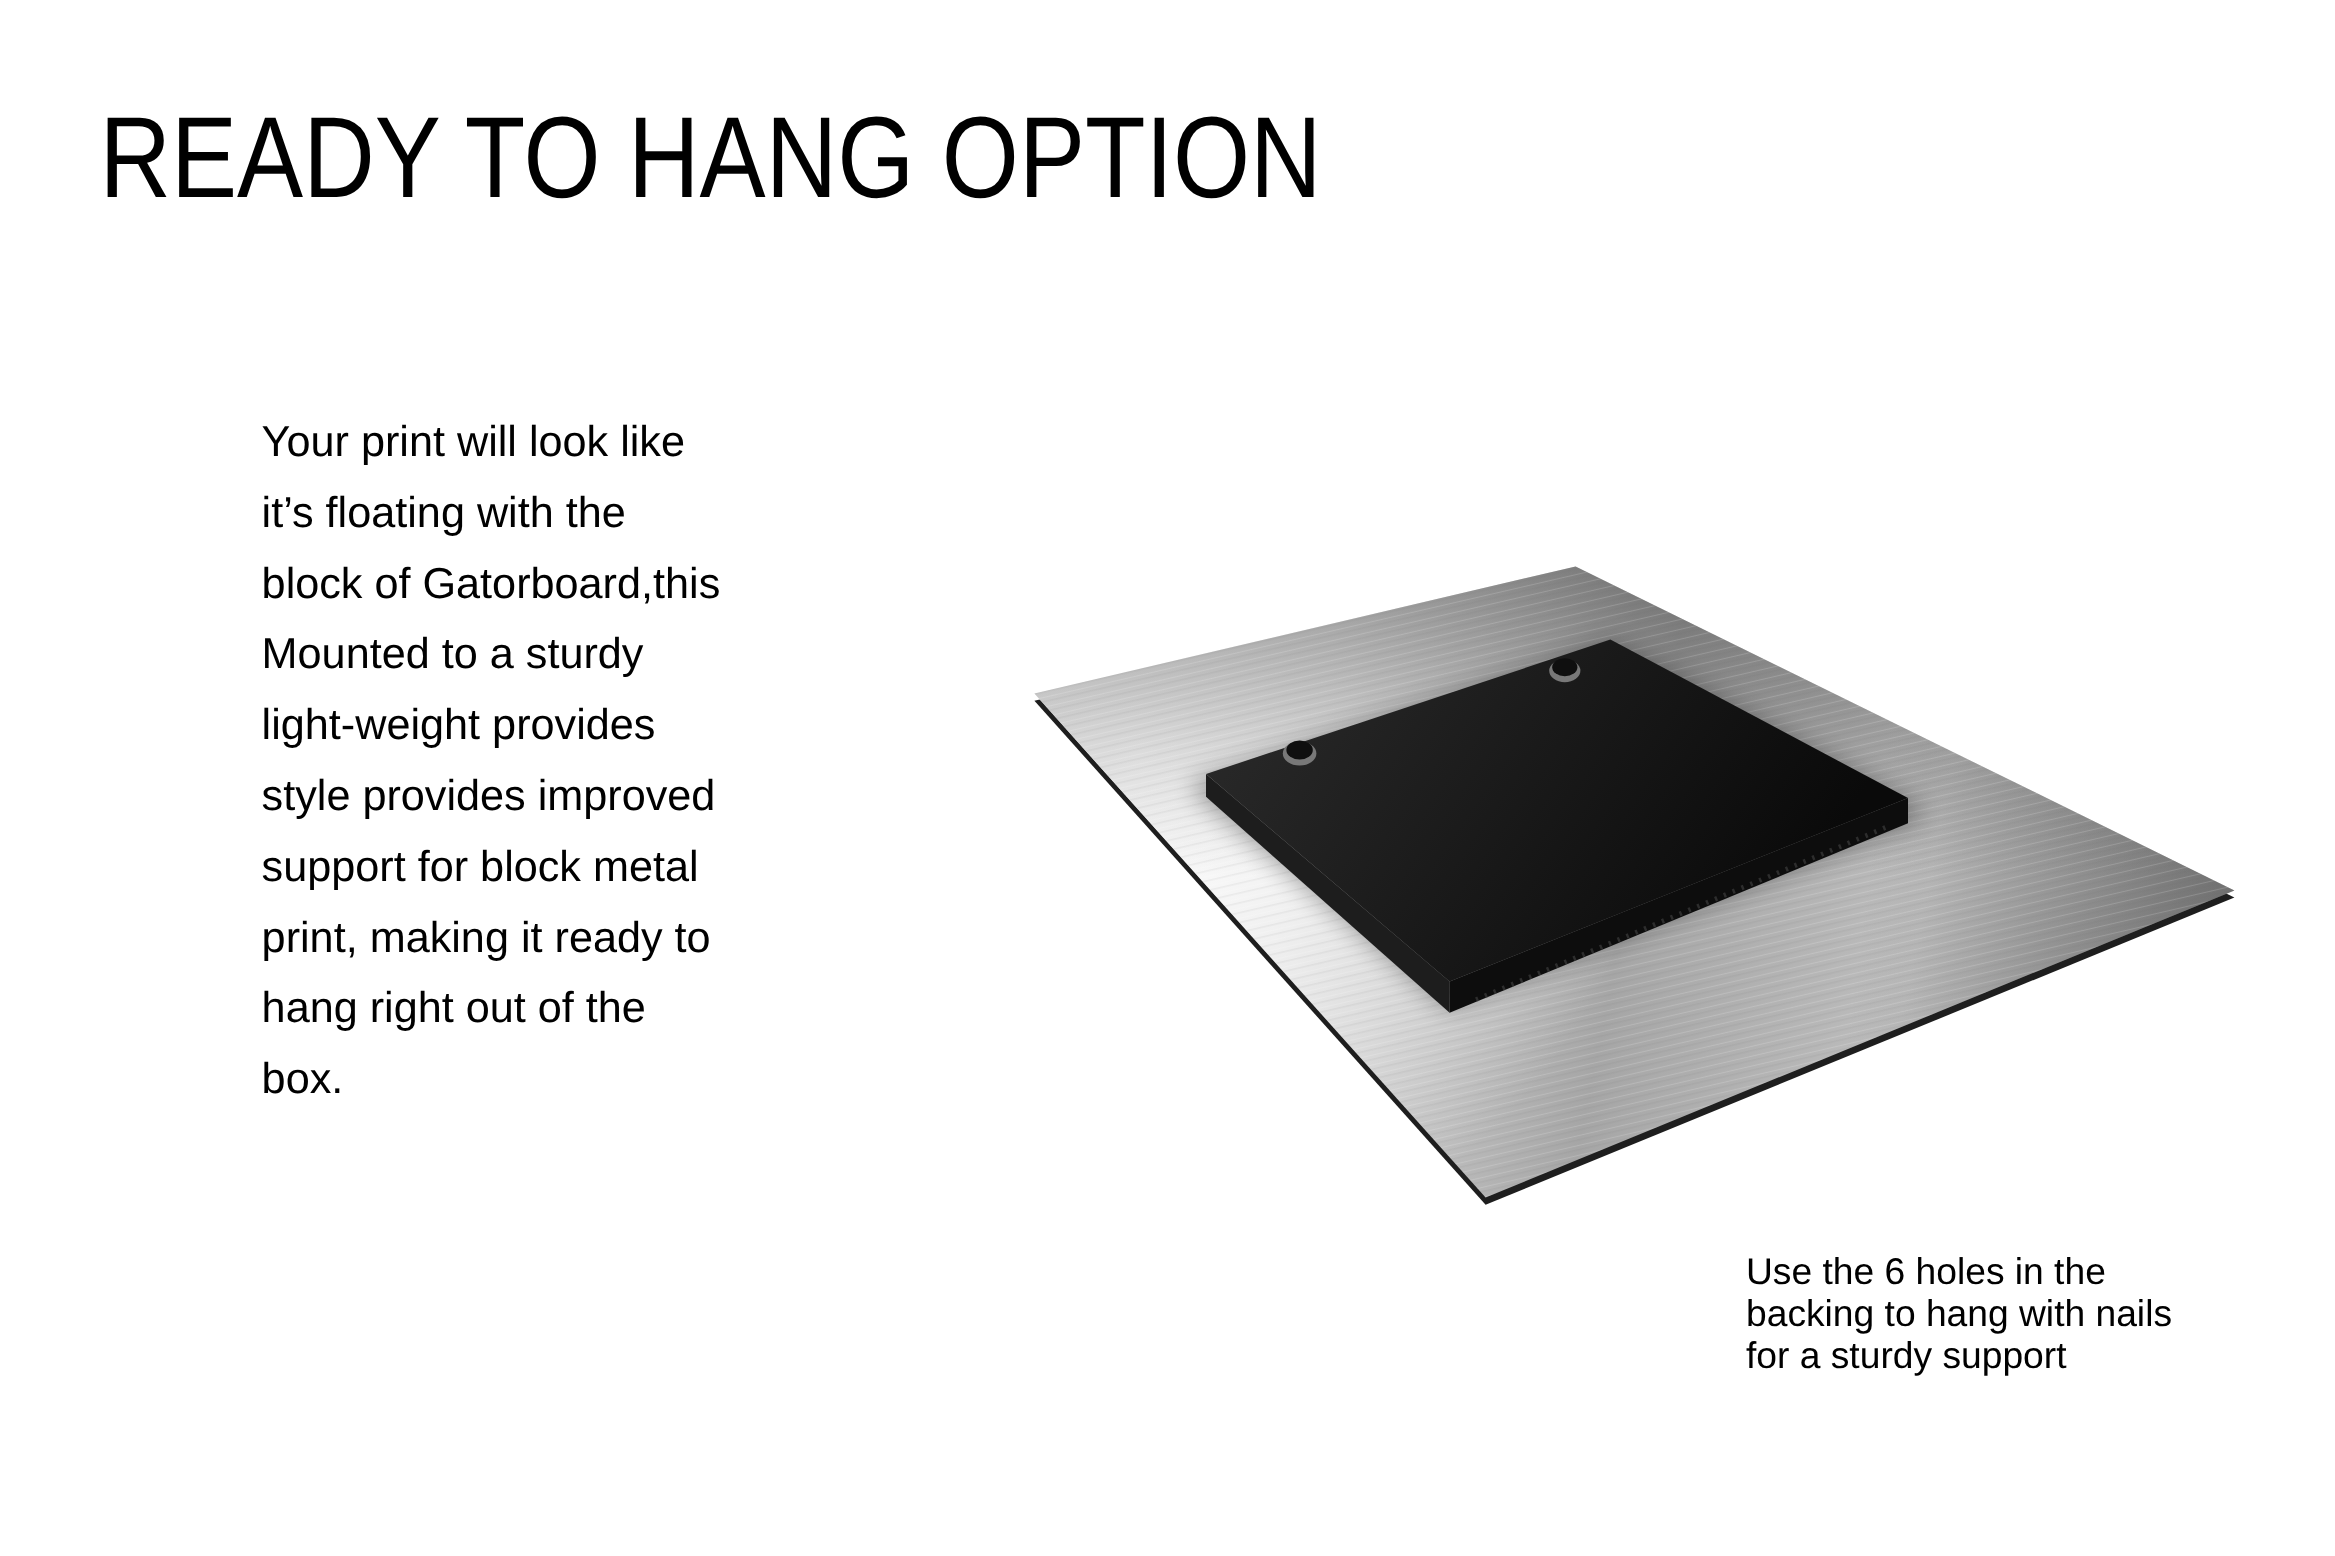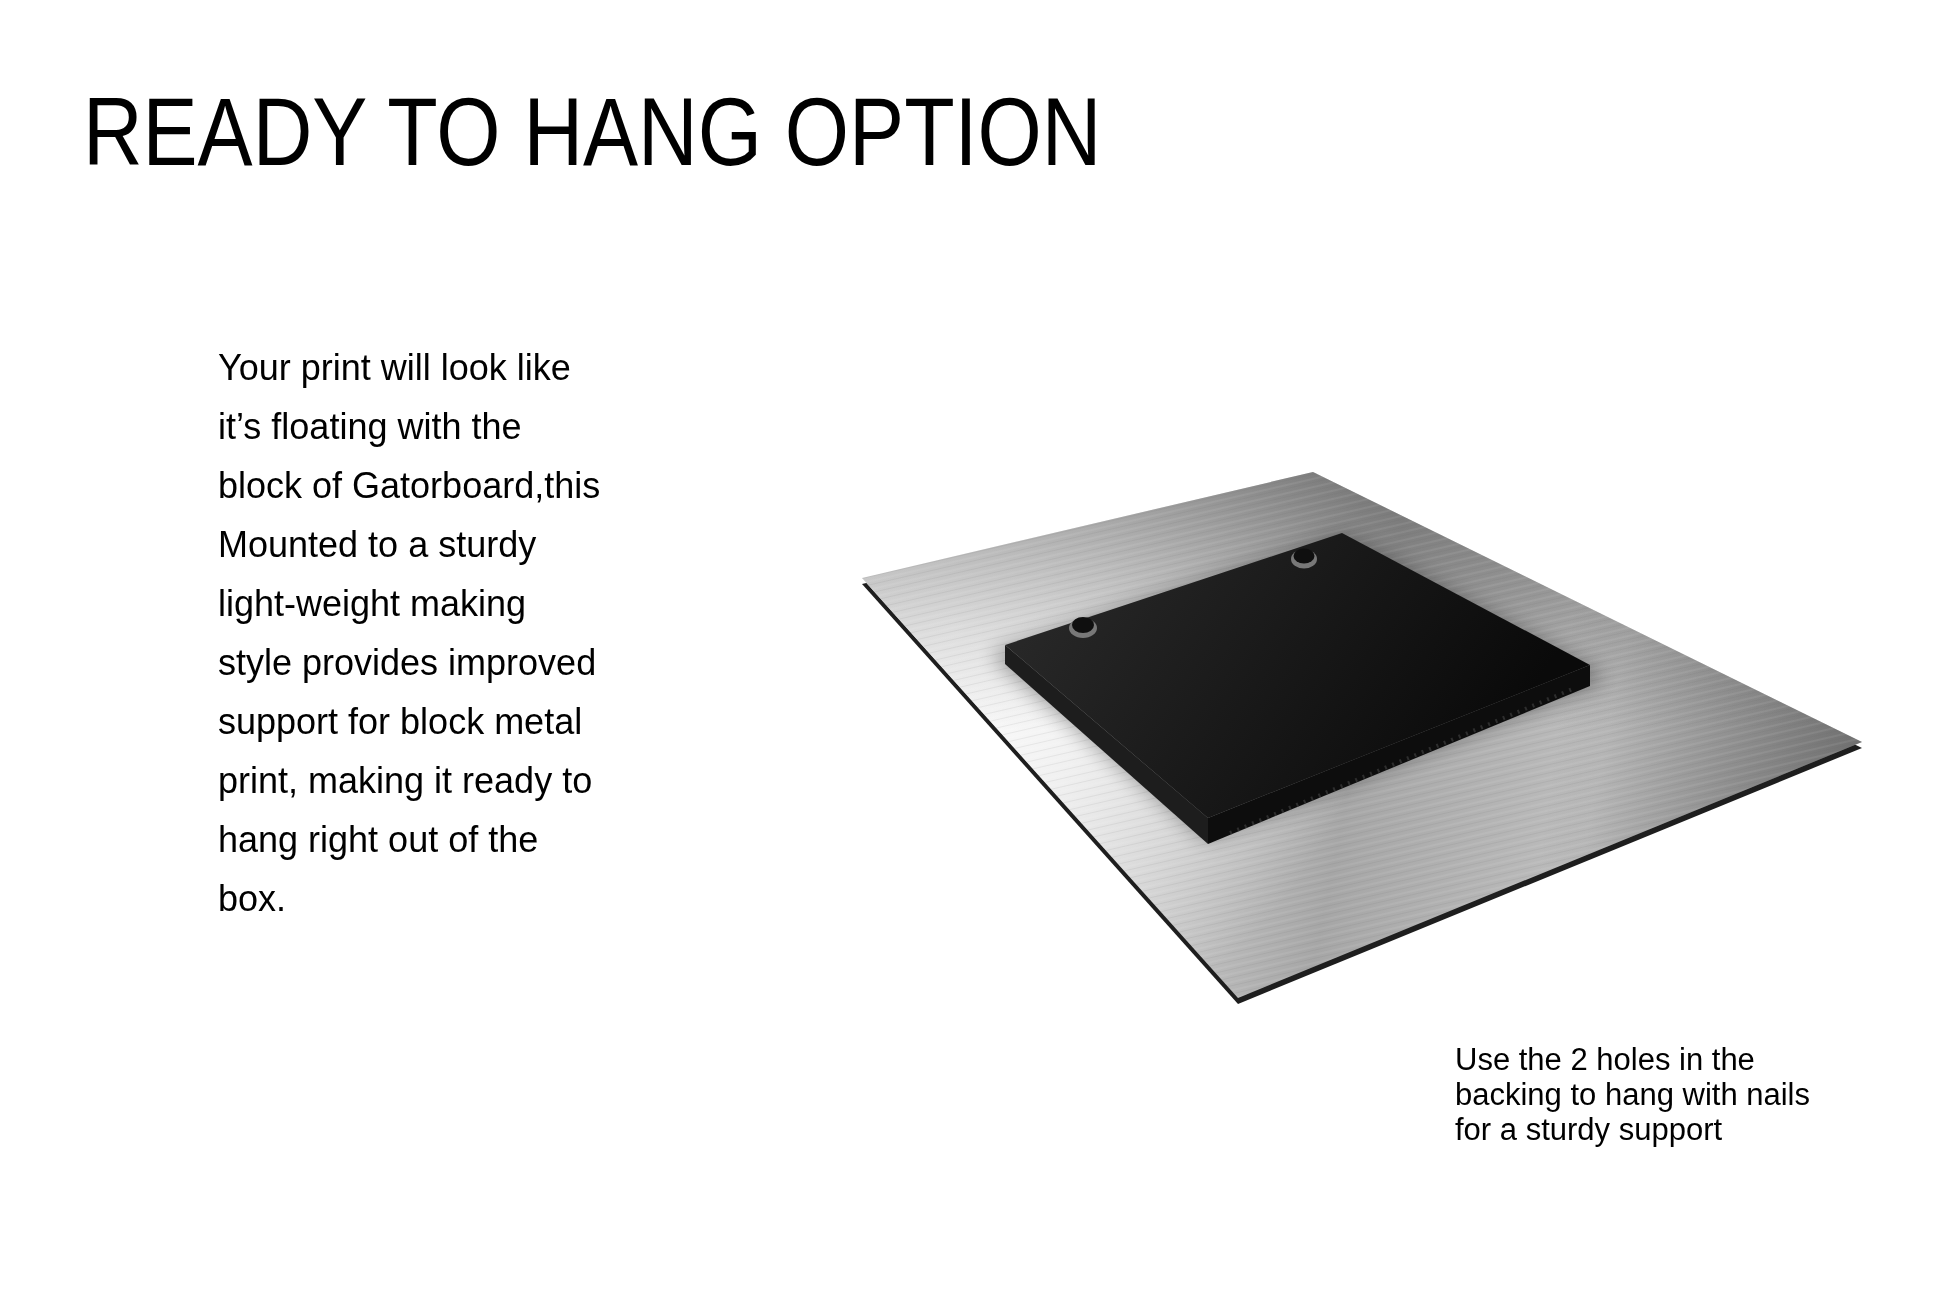--- a/index.html
+++ b/index.html
@@ -57,21 +57,21 @@
 
 <div class="page">
 
   <h1 class="title"><span class="title-inner">READY TO HANG OPTION</span></h1>
 
   <div class="desc">
     <div>Your print will look like</div>
     <div>it’s floating with the</div>
     <div>block of Gatorboard,this</div>
     <div>Mounted to a sturdy</div>
-    <div>light-weight making</div>
+    <div>light-weight provides</div>
     <div>style provides improved</div>
     <div>support for block metal</div>
     <div>print, making it ready to</div>
     <div>hang right out of the</div>
     <div>box.</div>
   </div>
 
   <svg class="product-svg" viewBox="0 0 1946 1297" xmlns="http://www.w3.org/2000/svg">
     <defs>
       <linearGradient id="gPlate" gradientUnits="userSpaceOnUse" x1="880" y1="560" x2="1870" y2="760">
@@ -132,18 +132,18 @@
       </g>
 
       <g>
         <ellipse cx="1083" cy="628" rx="14" ry="10" fill="#787878"></ellipse>
         <ellipse cx="1083" cy="625" rx="11" ry="8" fill="#0f0f0f"></ellipse>
       </g>
     </g>
   </svg>
 
   <div class="caption">
-    <div>Use the 2 holes in the</div>
+    <div>Use the 6 holes in the</div>
     <div>backing to hang with nails</div>
     <div>for a sturdy support</div>
   </div>
 
 </div>
 
 </body></html>

